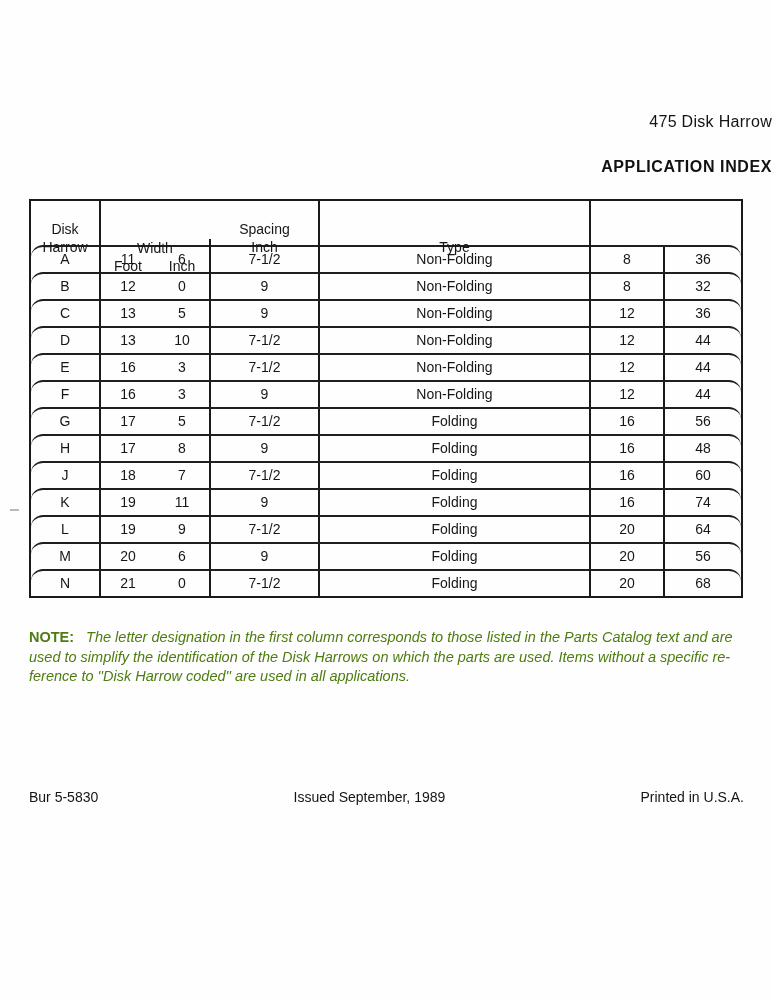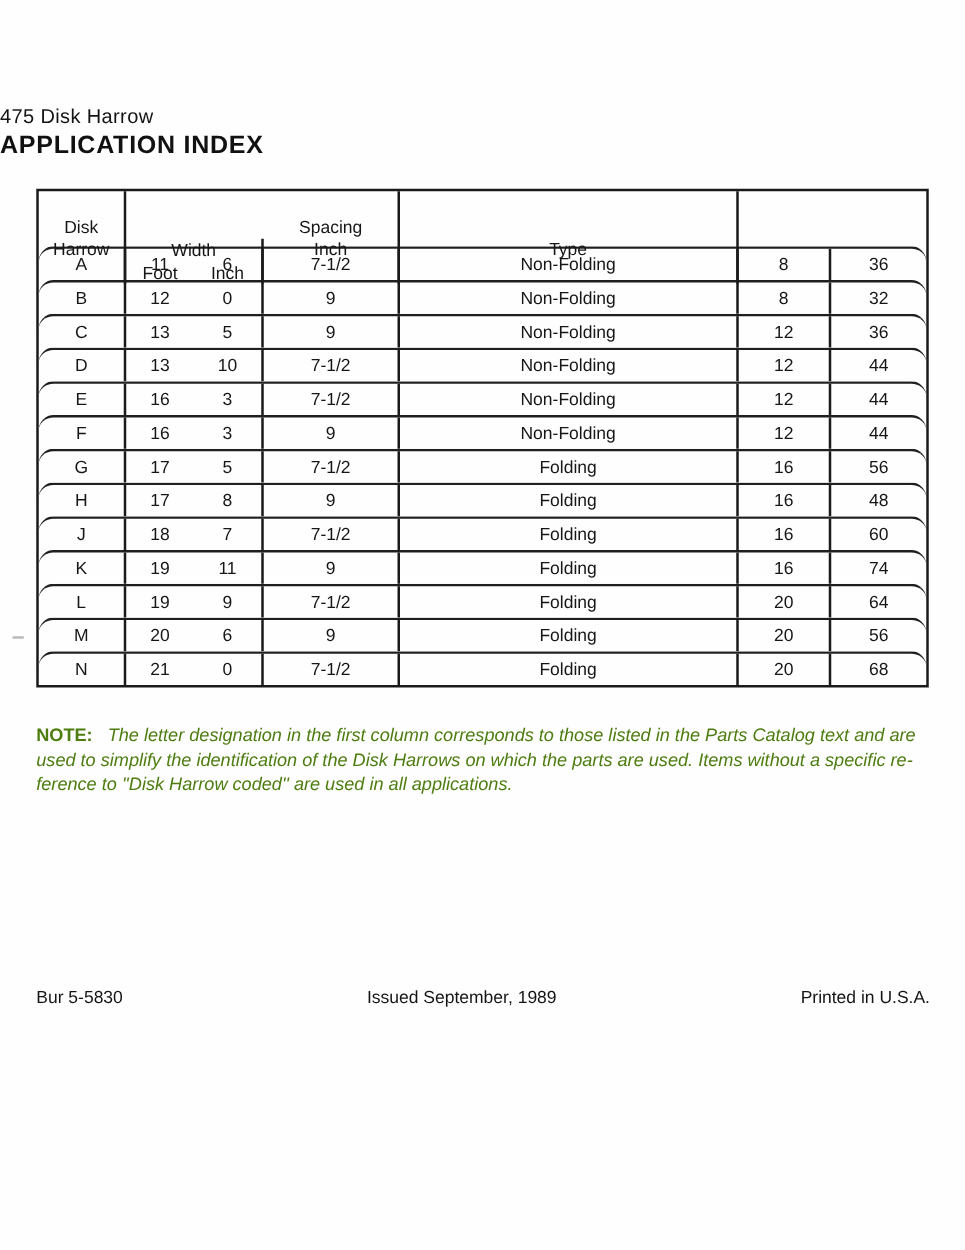--- a/index.html
+++ b/index.html
@@ -7,23 +7,23 @@
   body {
     width: 772px; height: 1000px;
     font-family: "Liberation Sans", sans-serif;
     color: #161616;
     position: relative;
     overflow: hidden;
   }
   .page { width: 772px; height: 1000px; background: #fefefe; position: relative; }
 
   
-  .titles { padding-top: 85px; text-align: left; }
+  .titles { padding-top: 113px; text-align: right; }
   .doc-subtitle { font-size: 16px; letter-spacing: 0.3px; color: #141414; }
-  .page-title { margin-top: 2px; font-size: 20px; font-weight: bold; letter-spacing: 0.6px; color: #111; }
+  .page-title { margin-top: 27px; font-size: 16px; font-weight: bold; letter-spacing: 0.6px; color: #111; }
 
   
   .apptable {
     margin: 23px 0 0 29px;
     width: 714px;
     border: 2px solid #1a1a1a;
   }
   .tgrid {
     display: grid;
     grid-template-columns: 70px 54px 56px 109px 271px 74px 76px;

